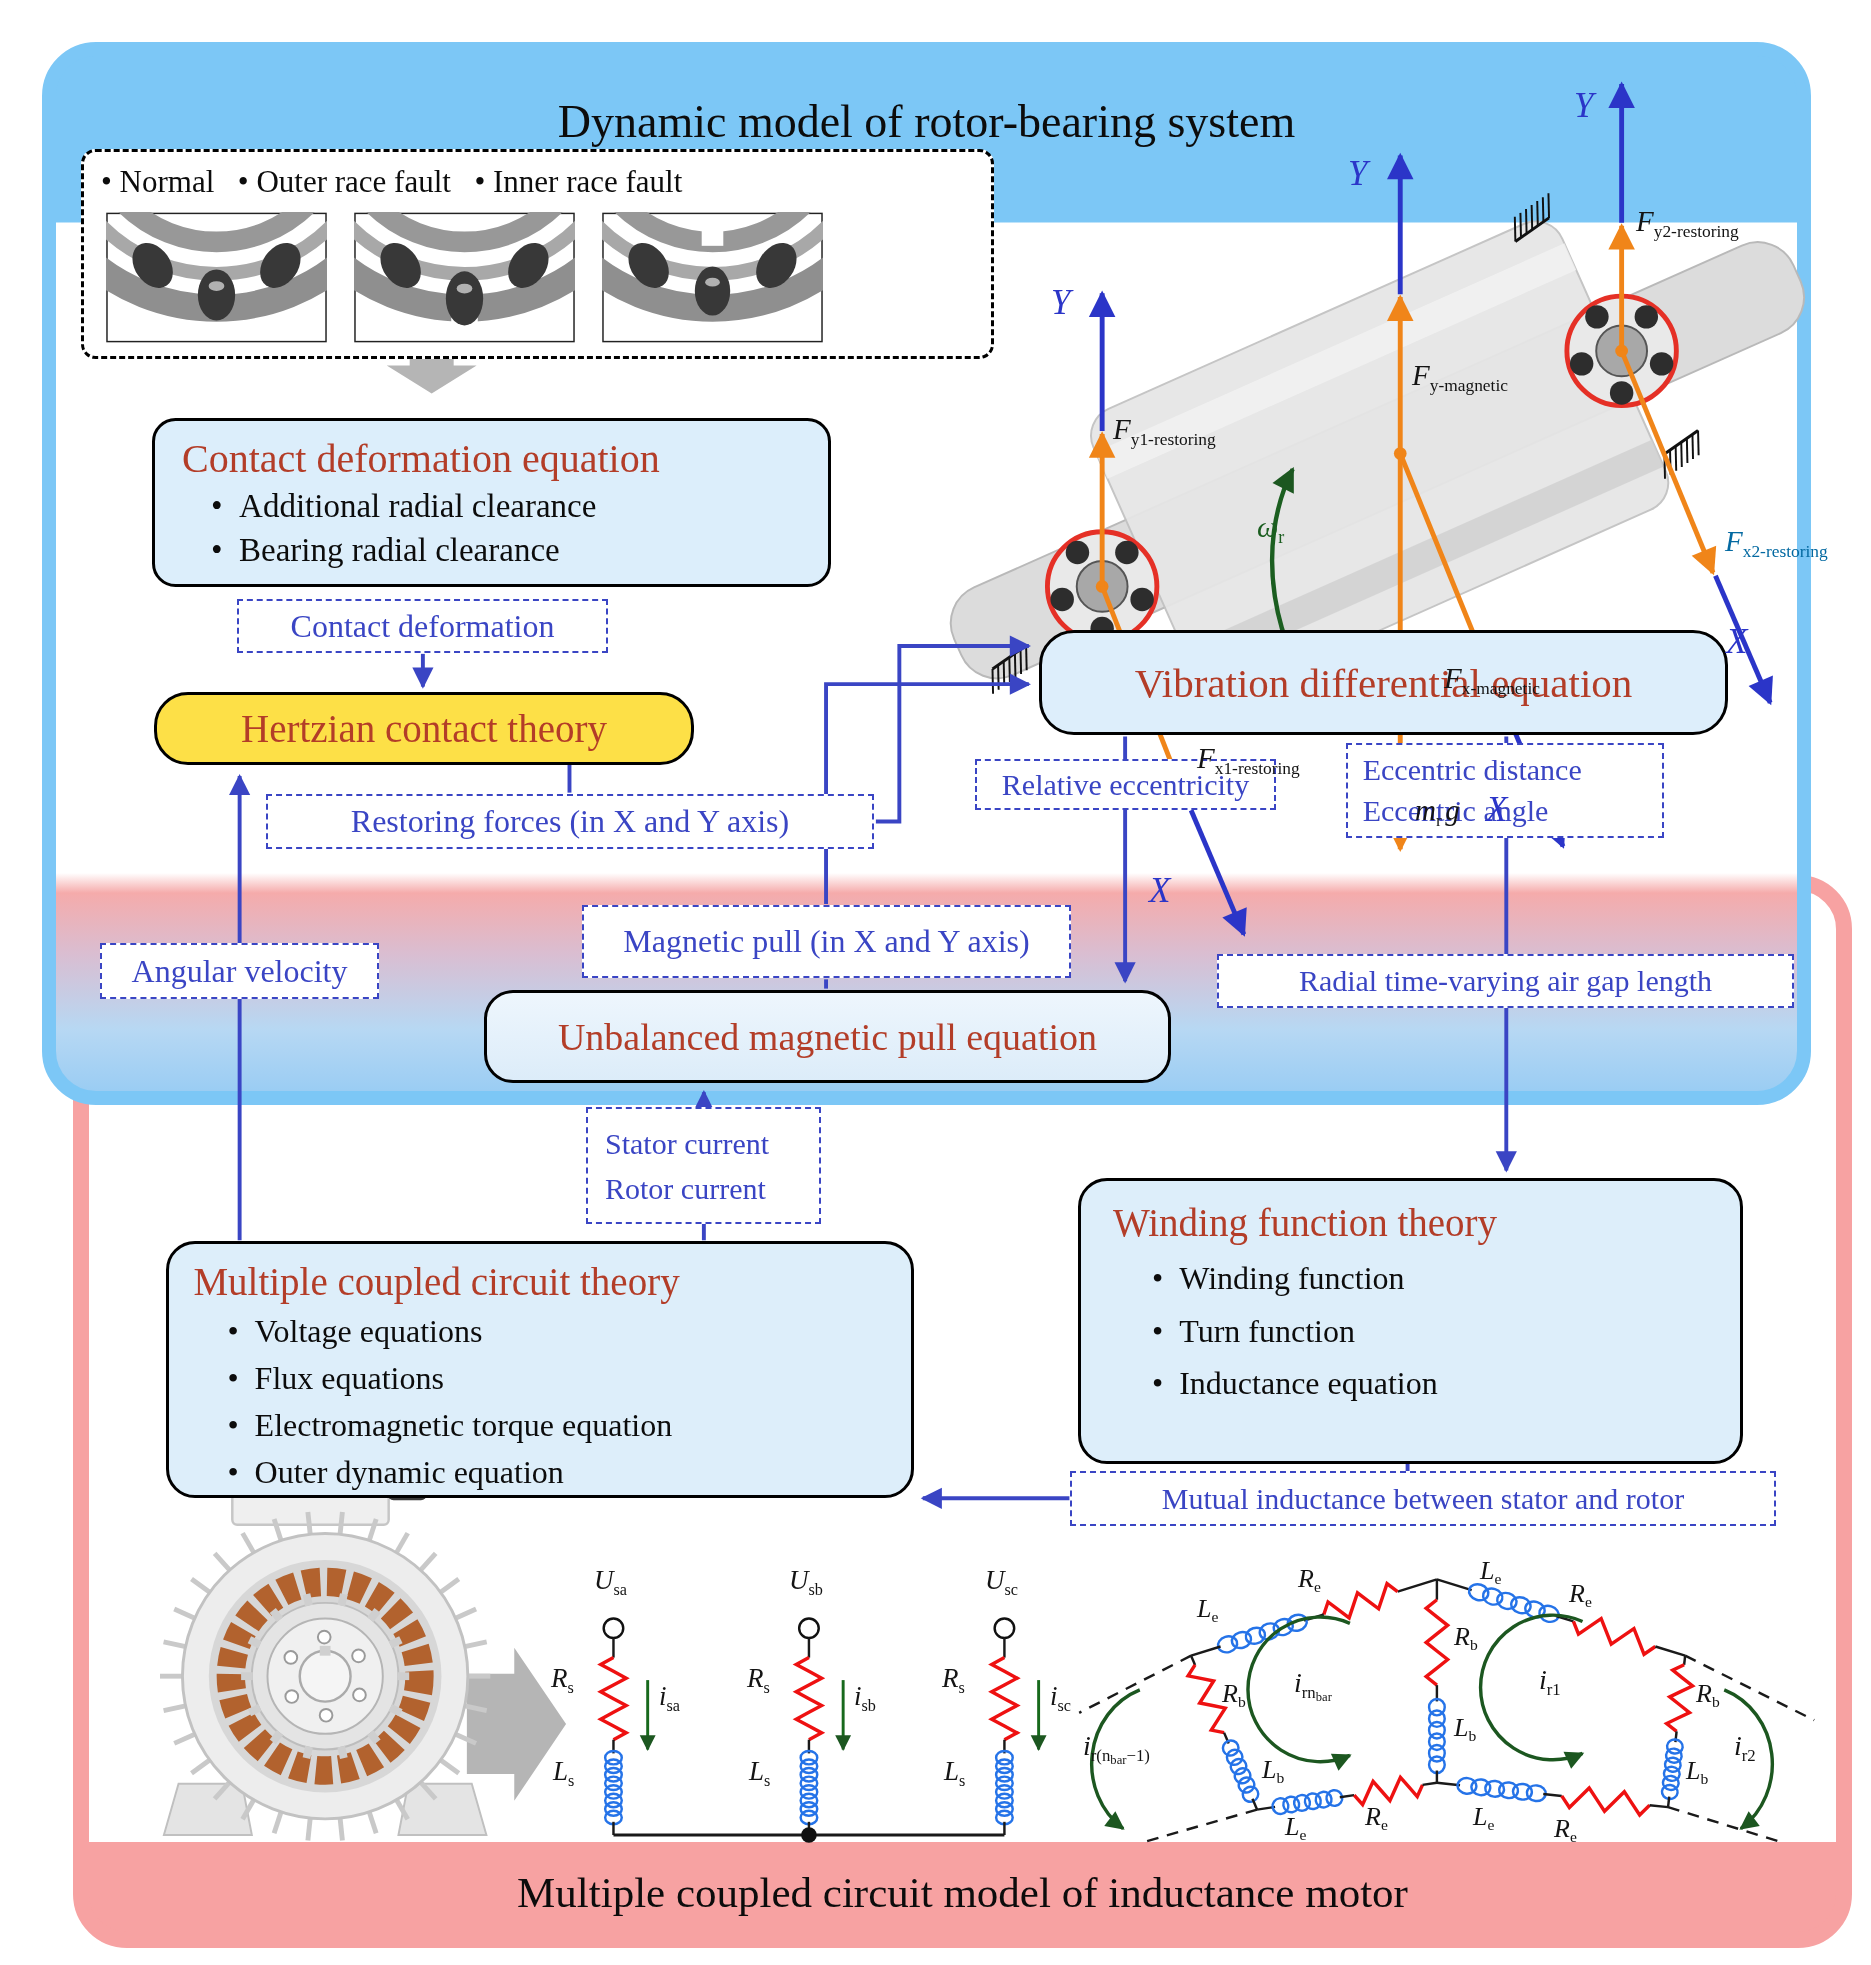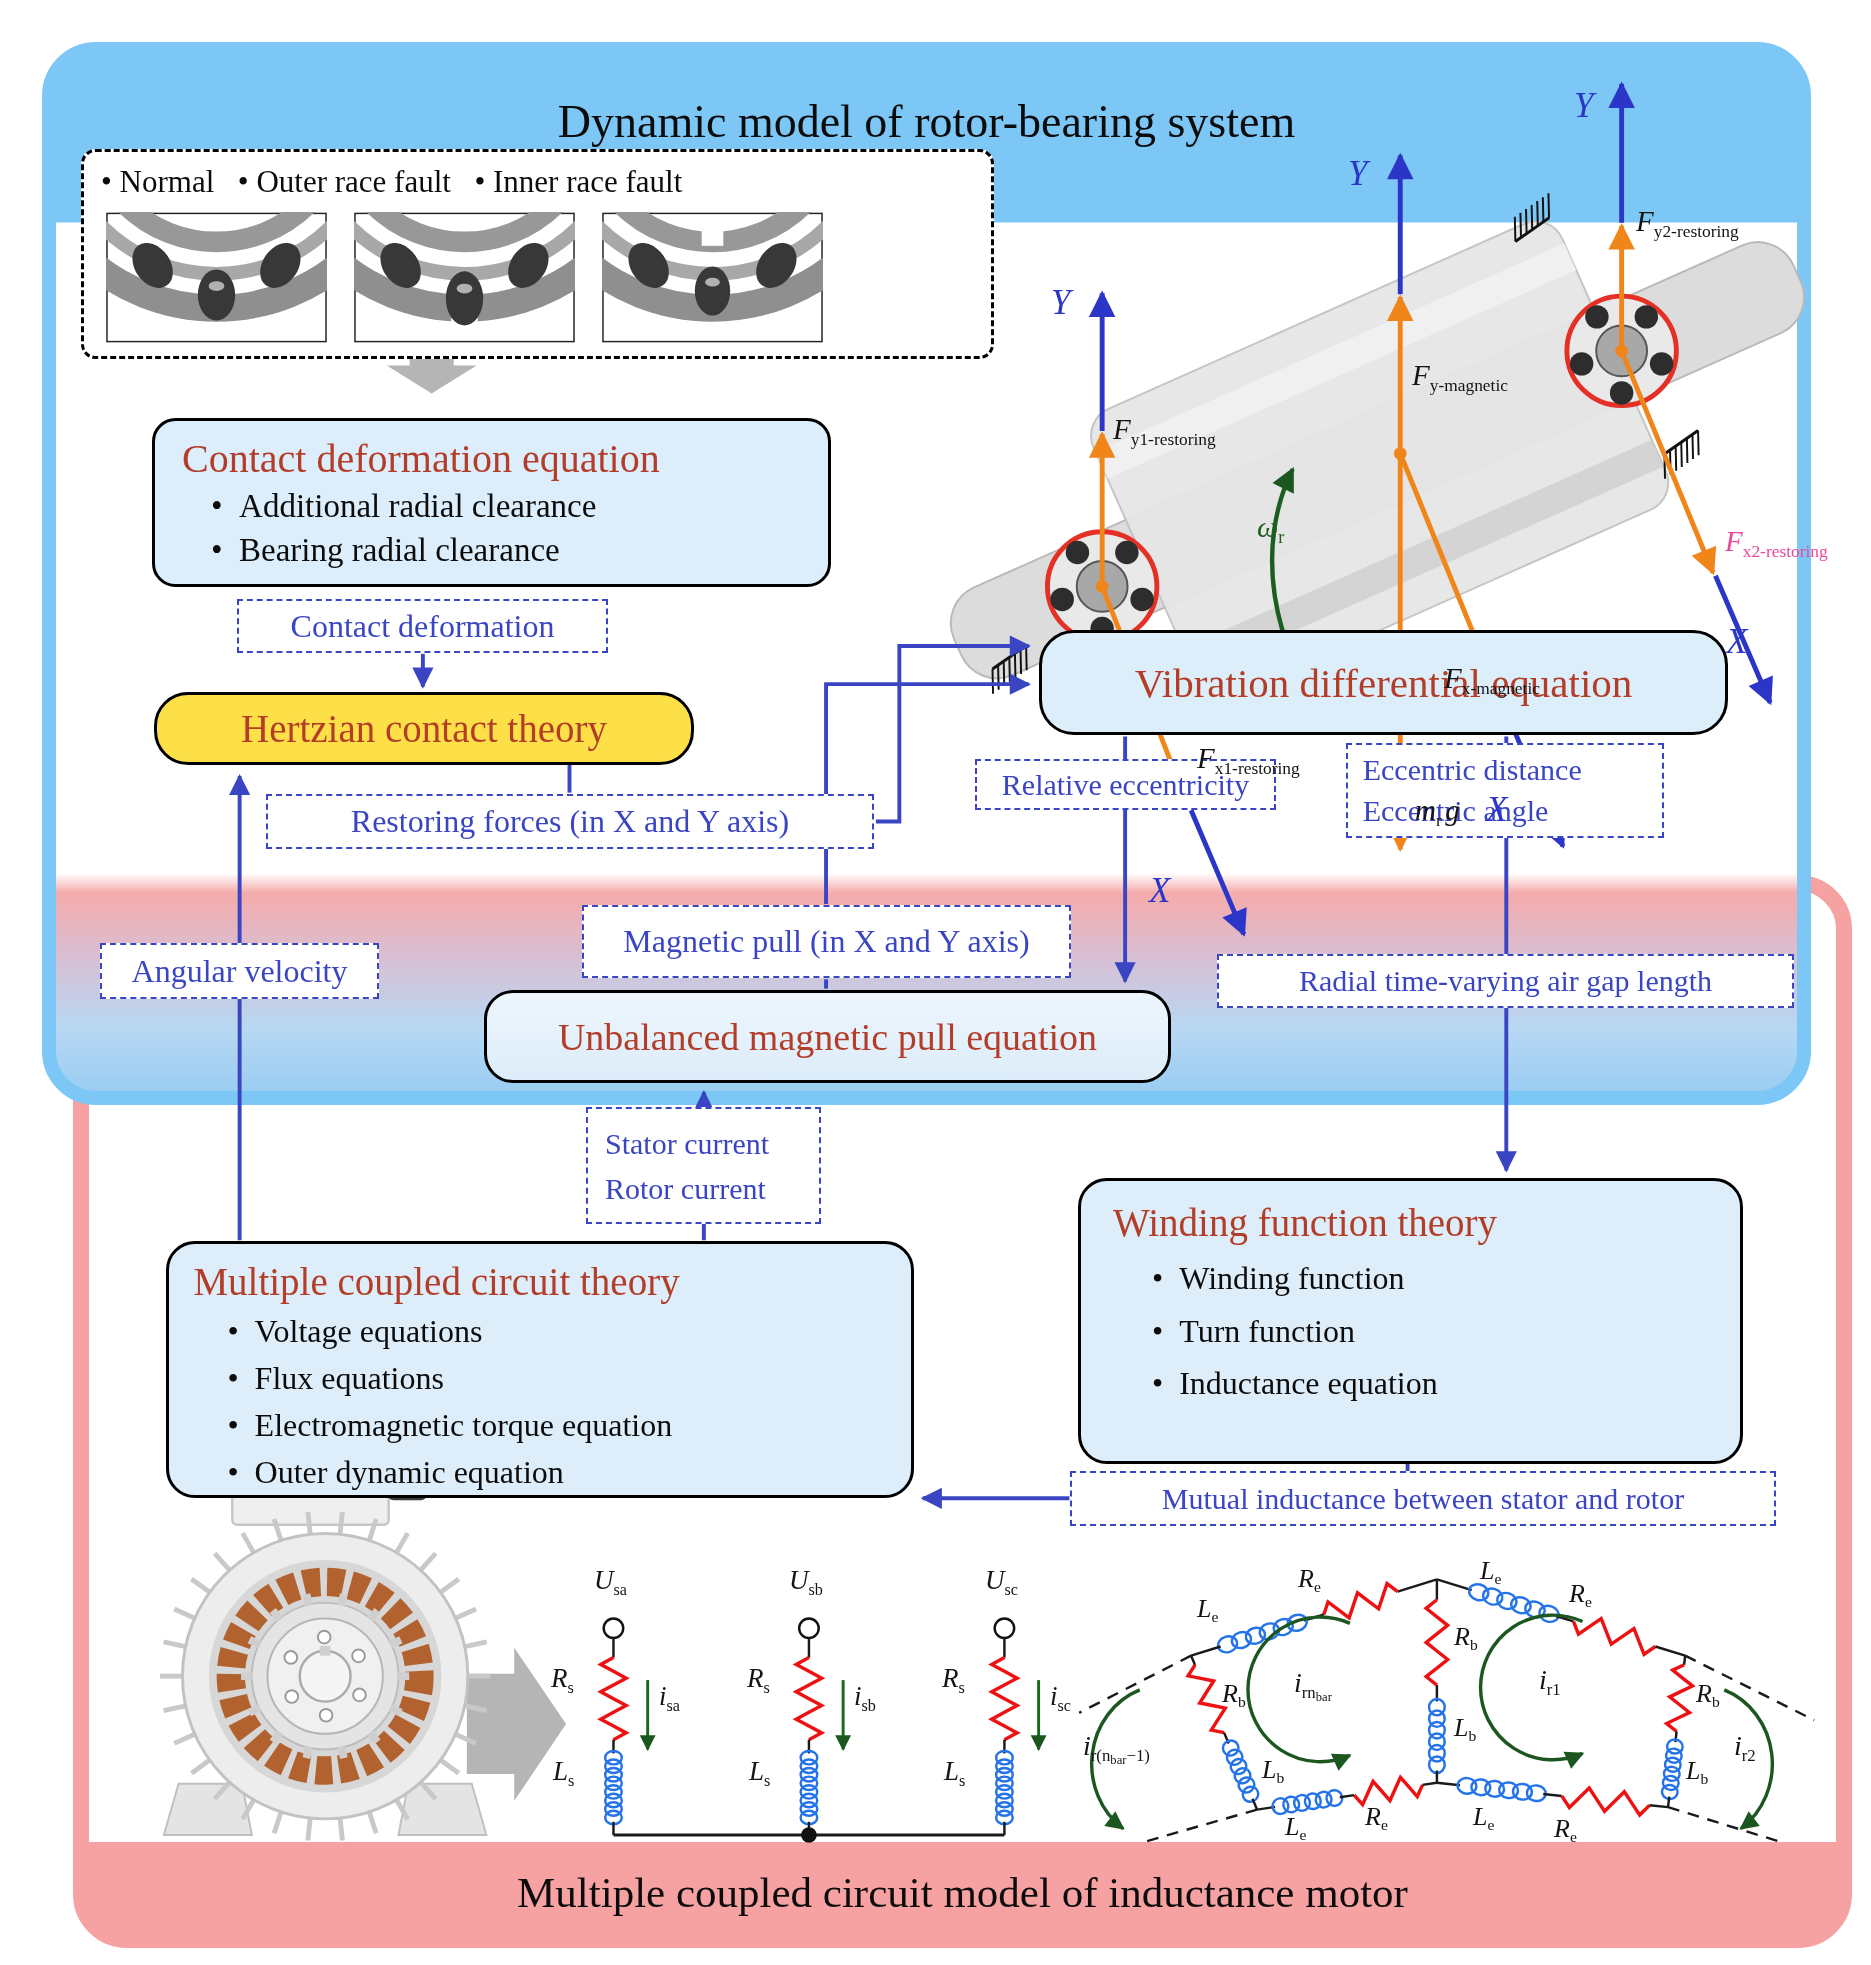--- a/index.html
+++ b/index.html
@@ -469,21 +469,21 @@
       <span class="anno" style="left: 1348px; top: 154px; font-size: 35px; color: rgb(43, 53, 200);"><span class="m">Y</span></span>
       <span class="anno" style="left: 1574px; top: 86px; font-size: 35px; color: rgb(43, 53, 200);"><span class="m">Y</span></span>
       <span class="anno" style="left: 1149px; top: 871px; font-size: 35px; color: rgb(43, 53, 200);"><span class="m">X</span></span>
       <span class="anno" style="left: 1486px; top: 790px; font-size: 35px; color: rgb(43, 53, 200);"><span class="m">X</span></span>
       <span class="anno" style="left: 1726px; top: 622px; font-size: 35px; color: rgb(43, 53, 200);"><span class="m">X</span></span>
       <span class="anno" style="left: 1113px; top: 413px; font-size: 29px; color: rgb(20, 20, 20);"><span class="m">F</span><span class="s">y1-restoring</span></span>
       <span class="anno" style="left: 1412px; top: 359px; font-size: 29px; color: rgb(20, 20, 20);"><span class="m">F</span><span class="s">y-magnetic</span></span>
       <span class="anno" style="left: 1636px; top: 205px; font-size: 29px; color: rgb(20, 20, 20);"><span class="m">F</span><span class="s">y2-restoring</span></span>
       <span class="anno" style="left: 1197px; top: 742px; font-size: 29px; color: rgb(20, 20, 20);"><span class="m">F</span><span class="s">x1-restoring</span></span>
       <span class="anno" style="left: 1444px; top: 662px; font-size: 29px; color: rgb(20, 20, 20);"><span class="m">F</span><span class="s">x-magnetic</span></span>
-      <span class="anno" style="left: 1725px; top: 525px; font-size: 29px; color: #ec4899;"><span class="m">F</span><span class="s">x2-restoring</span></span>
+      <span class="anno" style="left: 1725px; top: 525px; font-size: 29px; color: #0369a1;"><span class="m">F</span><span class="s">x2-restoring</span></span>
       <span class="anno" style="left: 1257px; top: 510px; font-size: 30px; color: rgb(27, 94, 32);"><span class="m">ω</span><span class="s">r</span></span>
       <span class="anno" style="left: 1415px; top: 794px; font-size: 29px; color: rgb(20, 20, 20);"><span class="m">m</span><span class="s">r</span><span class="aft">g</span></span>
       <span class="anno" style="left: 594px; top: 1565px; font-size: 27px; color: rgb(20, 20, 20);"><span class="m">U</span><span class="s">sa</span></span>
       <span class="anno" style="left: 789px; top: 1565px; font-size: 27px; color: rgb(20, 20, 20);"><span class="m">U</span><span class="s">sb</span></span>
       <span class="anno" style="left: 985px; top: 1565px; font-size: 27px; color: rgb(20, 20, 20);"><span class="m">U</span><span class="s">sc</span></span>
       <span class="anno" style="left: 551px; top: 1663px; font-size: 27px; color: rgb(20, 20, 20);"><span class="m">R</span><span class="s">s</span></span>
       <span class="anno" style="left: 747px; top: 1663px; font-size: 27px; color: rgb(20, 20, 20);"><span class="m">R</span><span class="s">s</span></span>
       <span class="anno" style="left: 942px; top: 1663px; font-size: 27px; color: rgb(20, 20, 20);"><span class="m">R</span><span class="s">s</span></span>
       <span class="anno" style="left: 553px; top: 1756px; font-size: 27px; color: rgb(20, 20, 20);"><span class="m">L</span><span class="s">s</span></span>
       <span class="anno" style="left: 749px; top: 1756px; font-size: 27px; color: rgb(20, 20, 20);"><span class="m">L</span><span class="s">s</span></span>

